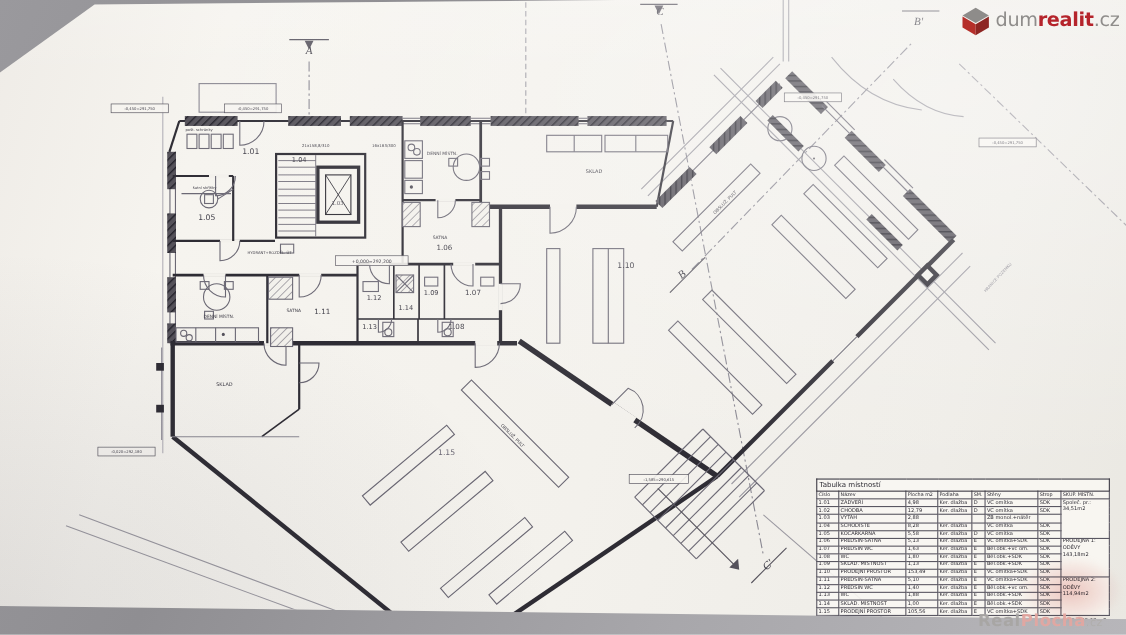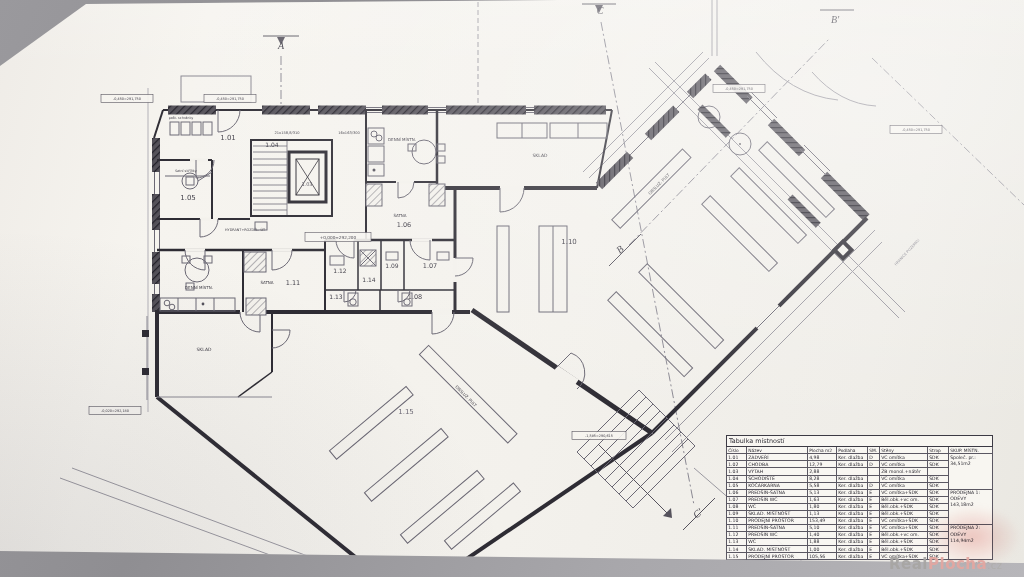--- a/index.html
+++ b/index.html
@@ -18,21 +18,21 @@
     background:
       radial-gradient(120% 100% at 85% 15%,rgba(255,255,255,.38),rgba(255,255,255,0) 60%),
       radial-gradient(90% 110% at 0% 100%,rgba(62,60,72,.12),rgba(62,60,72,0) 55%),
       linear-gradient(180deg,rgba(255,255,255,.15) 0%,rgba(0,0,0,0) 12%);
   }
   svg text{font-family:"DejaVu Sans",sans-serif;}
   svg text.serif{font-family:"Liberation Serif",serif;font-style:italic;}
   .lblbox{fill:rgba(246,244,240,.9);stroke:#55525c;stroke-width:.6;}
 
   
-  .table-wrap{position:absolute;left:726px;top:435px;width:266px;z-index:20;}
+  .table-wrap{position:absolute;left:742px;top:435px;width:266px;z-index:20;}
   .table-wrap table{
     width:266px;border-collapse:collapse;table-layout:fixed;
     background:rgba(248,246,242,.92);border:1px solid #3c3a44;
     font-size:4.6px;color:#2e2c34;
   }
   .table-wrap th,.table-wrap td{
     border:0.5px solid #5a5762;padding:0.4px 1.2px;line-height:1.15;
     white-space:nowrap;overflow:hidden;text-align:left;font-weight:normal;
     height:5.2px;
   }
@@ -602,19 +602,27 @@
           </tr>
         </tbody>
     </table>
     <div class="total-line">
       <span>CELKEM PLOCHA 1.NP:</span>
       <span>292,63 m2</span>
     </div>
   </div>
 
   
+  <div class="logo">
+    <svg width="26" height="28" viewBox="0 0 26 28">
+      <polygon points="1,9 13,2 25,9 13,16" fill="#8e8c8a"></polygon>
+      <polygon points="1,10 13,17 13,27 1,20" fill="#b52f2a"></polygon>
+      <polygon points="13,17 25,10 25,20 13,27" fill="#8e2623"></polygon>
+    </svg>
+    <div class="txt"><span>dum</span><b>realit</b><span>.cz</span></div>
+  </div>
 </div>
 
 <div class="wm-glow"></div>
 
 <div class="watermark">
   <span class="g">Real</span><span class="p">Plocha</span><span class="cz">.cz</span>
 </div>
 
 </body></html>

